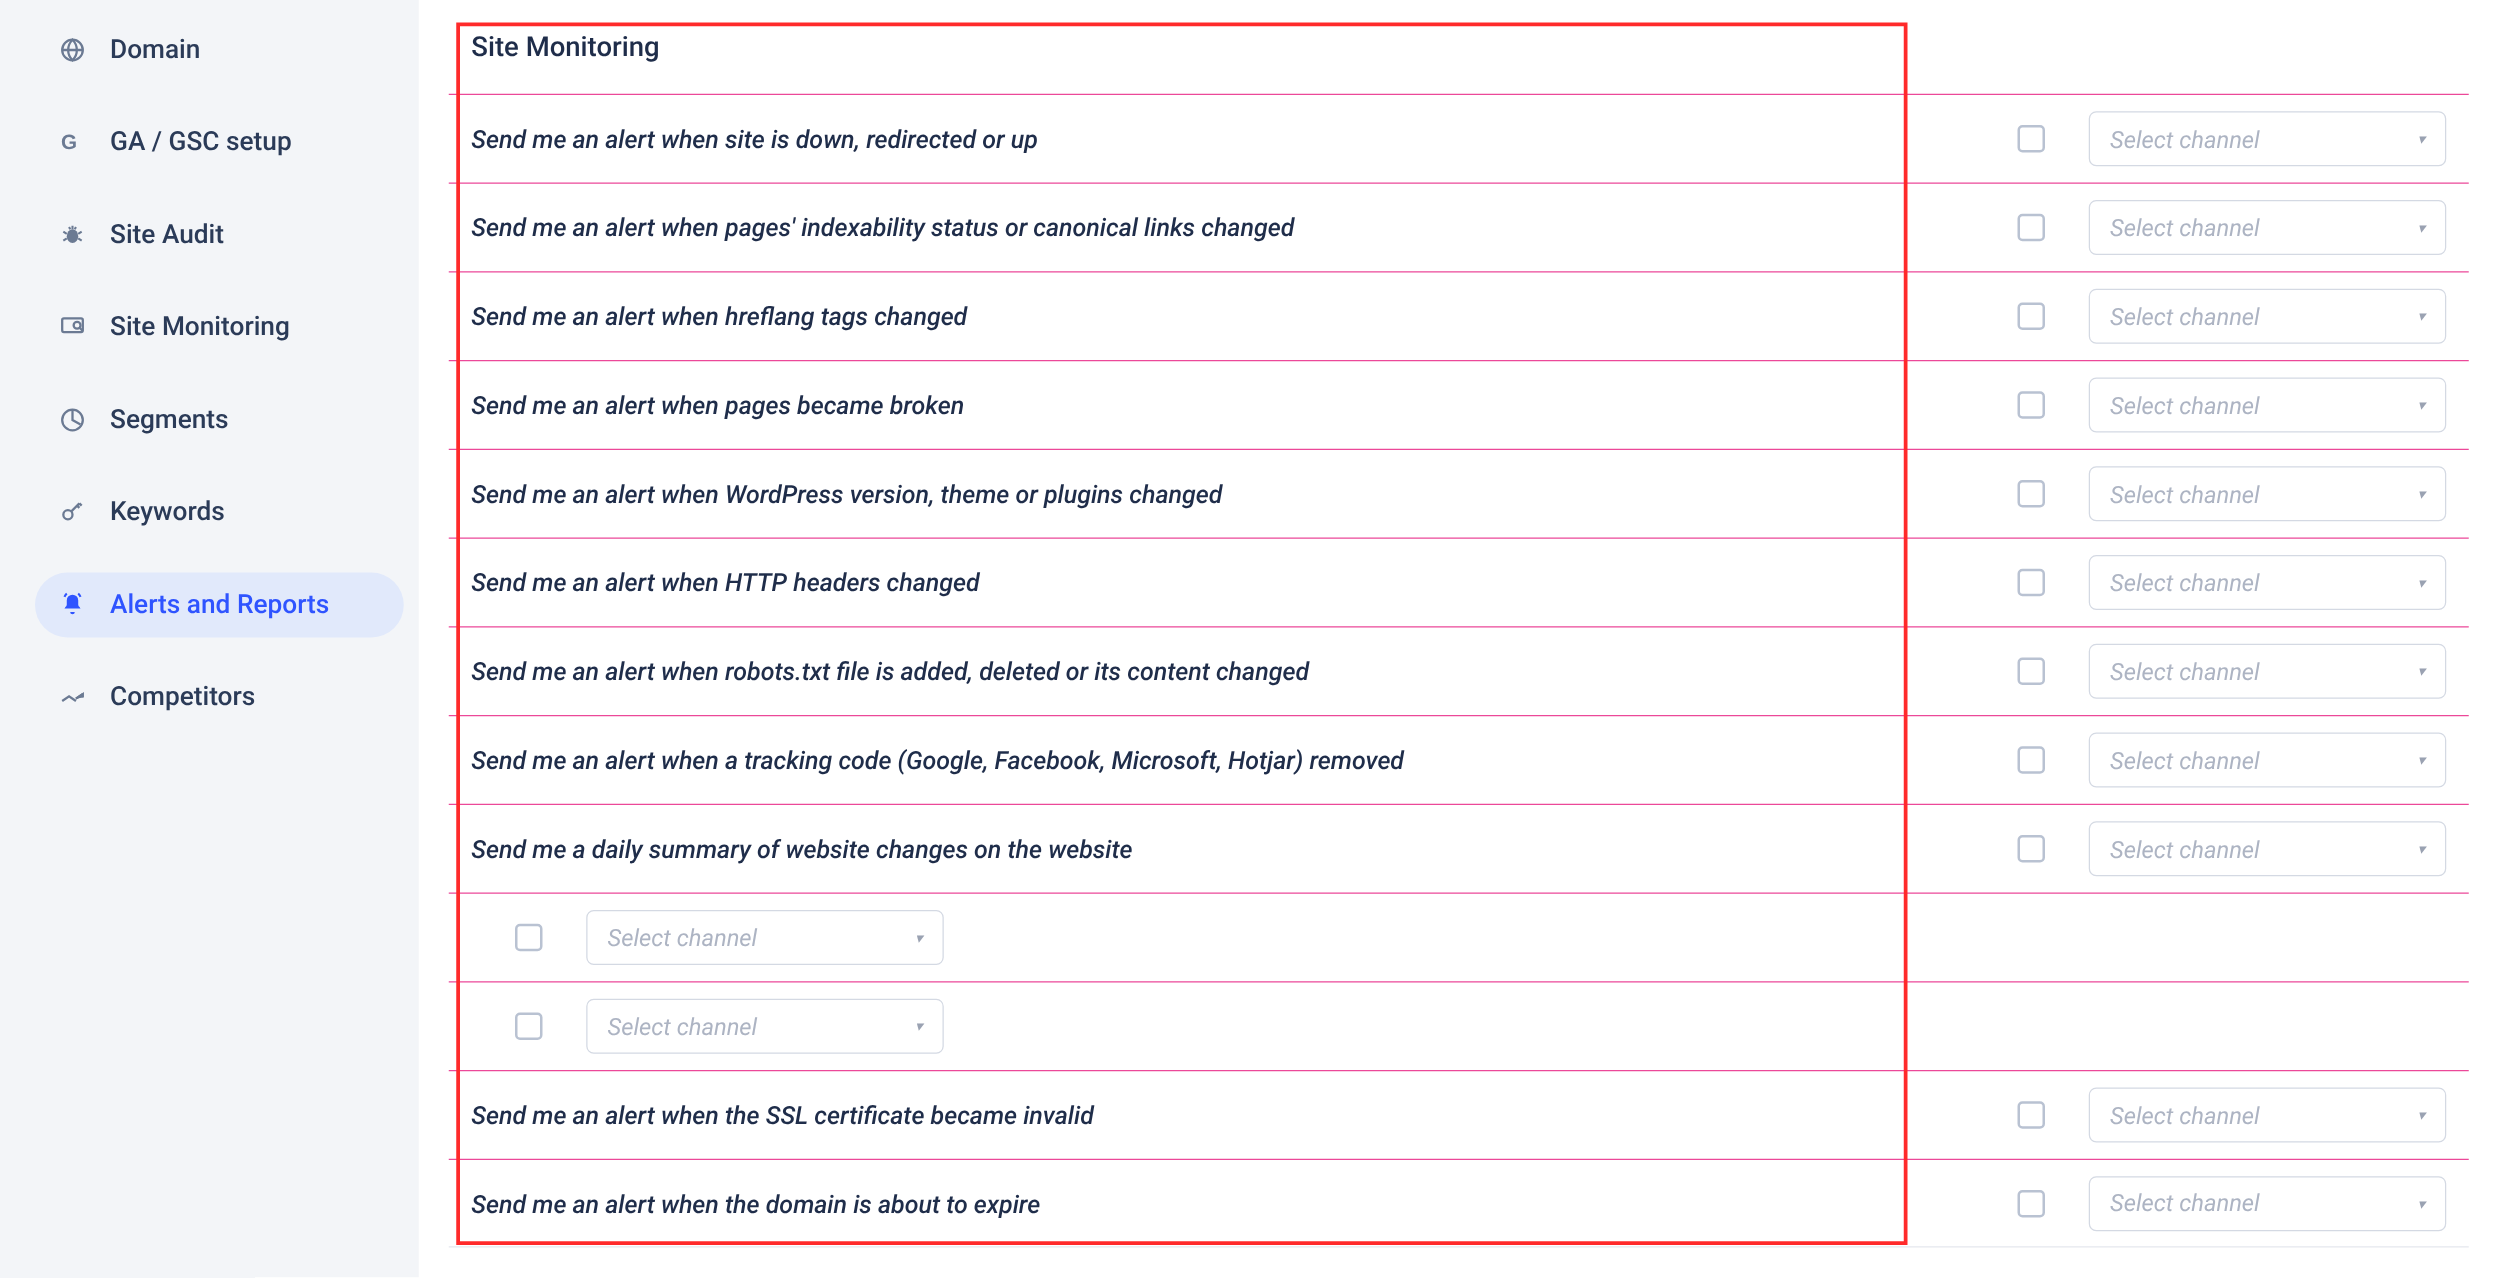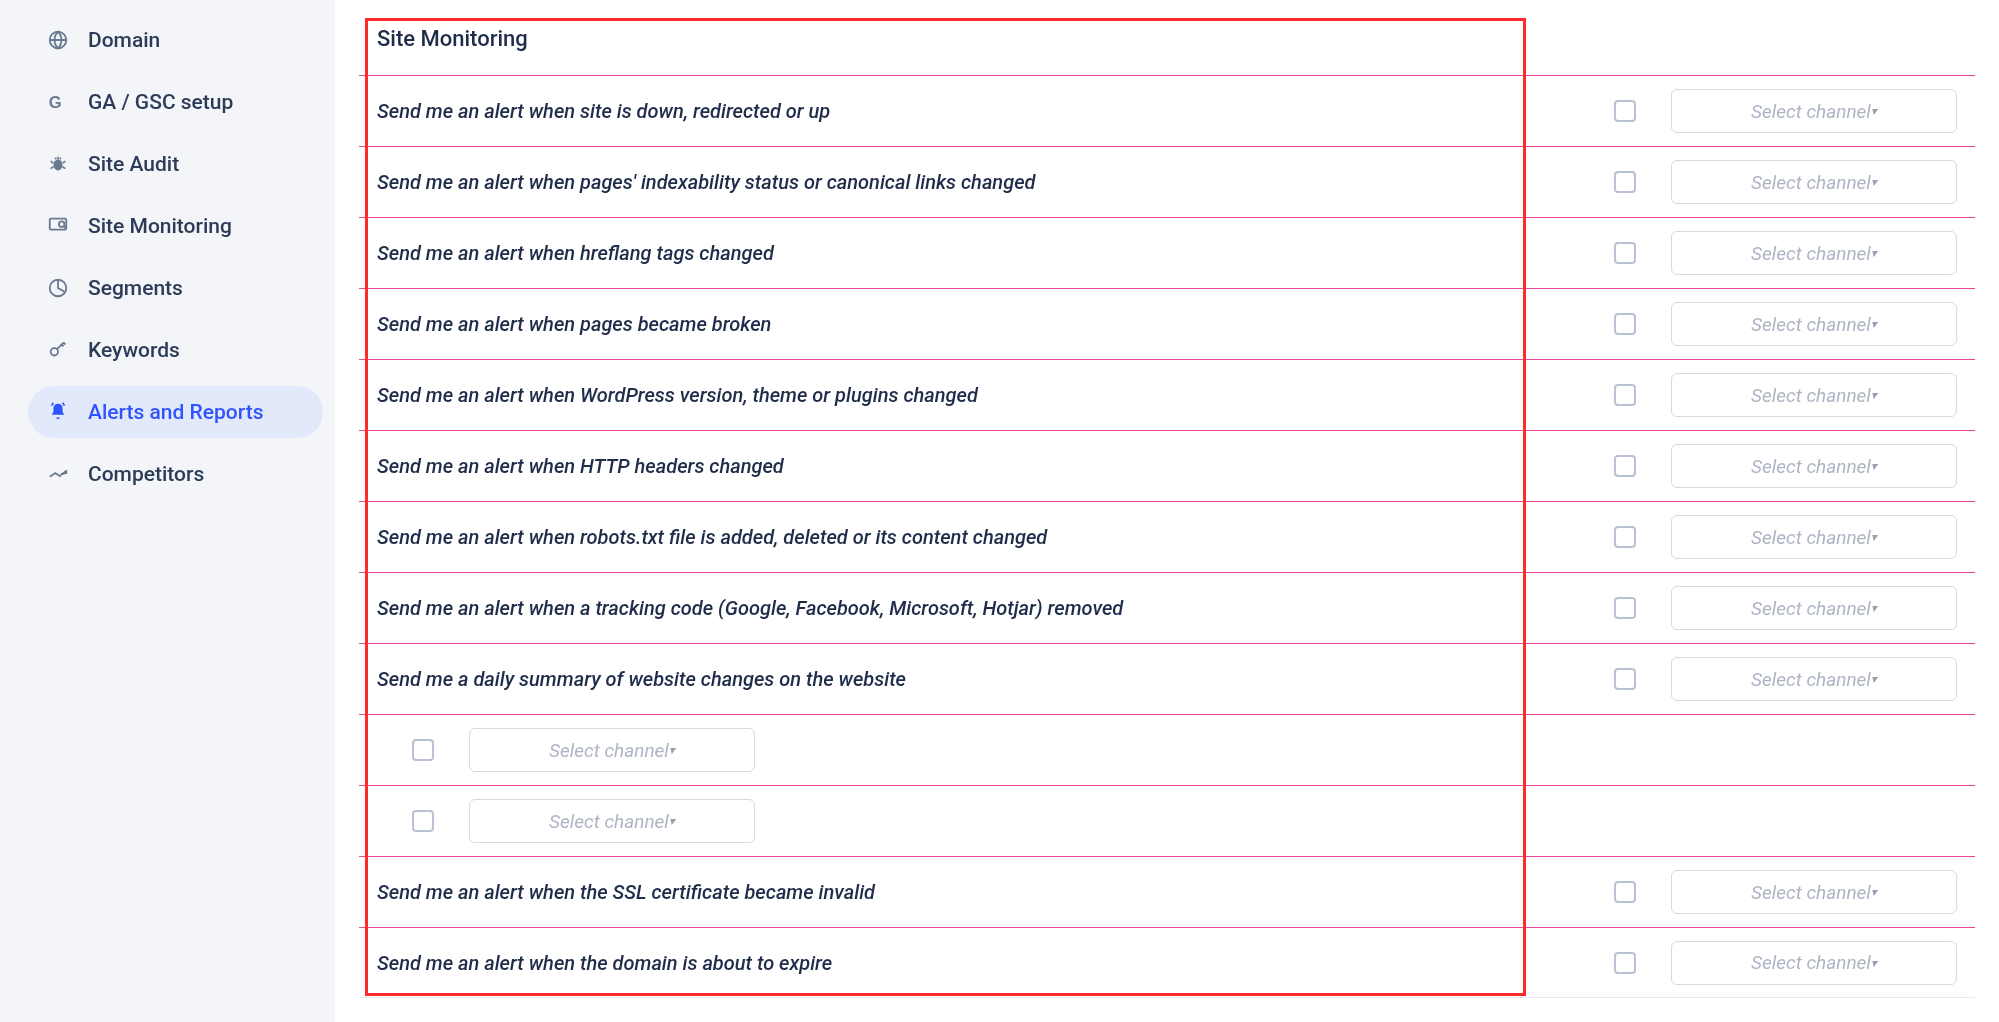--- a/index.html
+++ b/index.html
@@ -13,21 +13,21 @@
     display: flex;
   }
   
   .sidebar {
     width: 335px;
     min-width: 335px;
     background: #f3f5f8;
     padding: 14px 12px 14px 28px;
     display: flex;
     flex-direction: column;
-    gap: 10px;
+    gap: 22px;
   }
   .nav-item {
     display: flex;
     align-items: center;
     gap: 18px;
     padding: 14px 18px;
     border-radius: 999px;
     font-size: 21px;
     font-weight: 500;
     color: #2b3b58;
@@ -98,21 +98,21 @@
     height: 44px;
     border: 1.5px solid #d4d9e3;
     border-radius: 6px;
     background: #fff;
     display: flex;
     align-items: center;
     padding: 0 16px;
     color: #adb4c3;
     font-size: 19px;
     cursor: pointer;
-    justify-content: center;
+    justify-content: space-between;
   }
   .select-channel .caret {
     font-size: 12px;
     color: #9aa2b2;
   }
   
   .highlight-box {
     position: absolute;
     border: 3px solid #ff2a2a;
     pointer-events: none;

